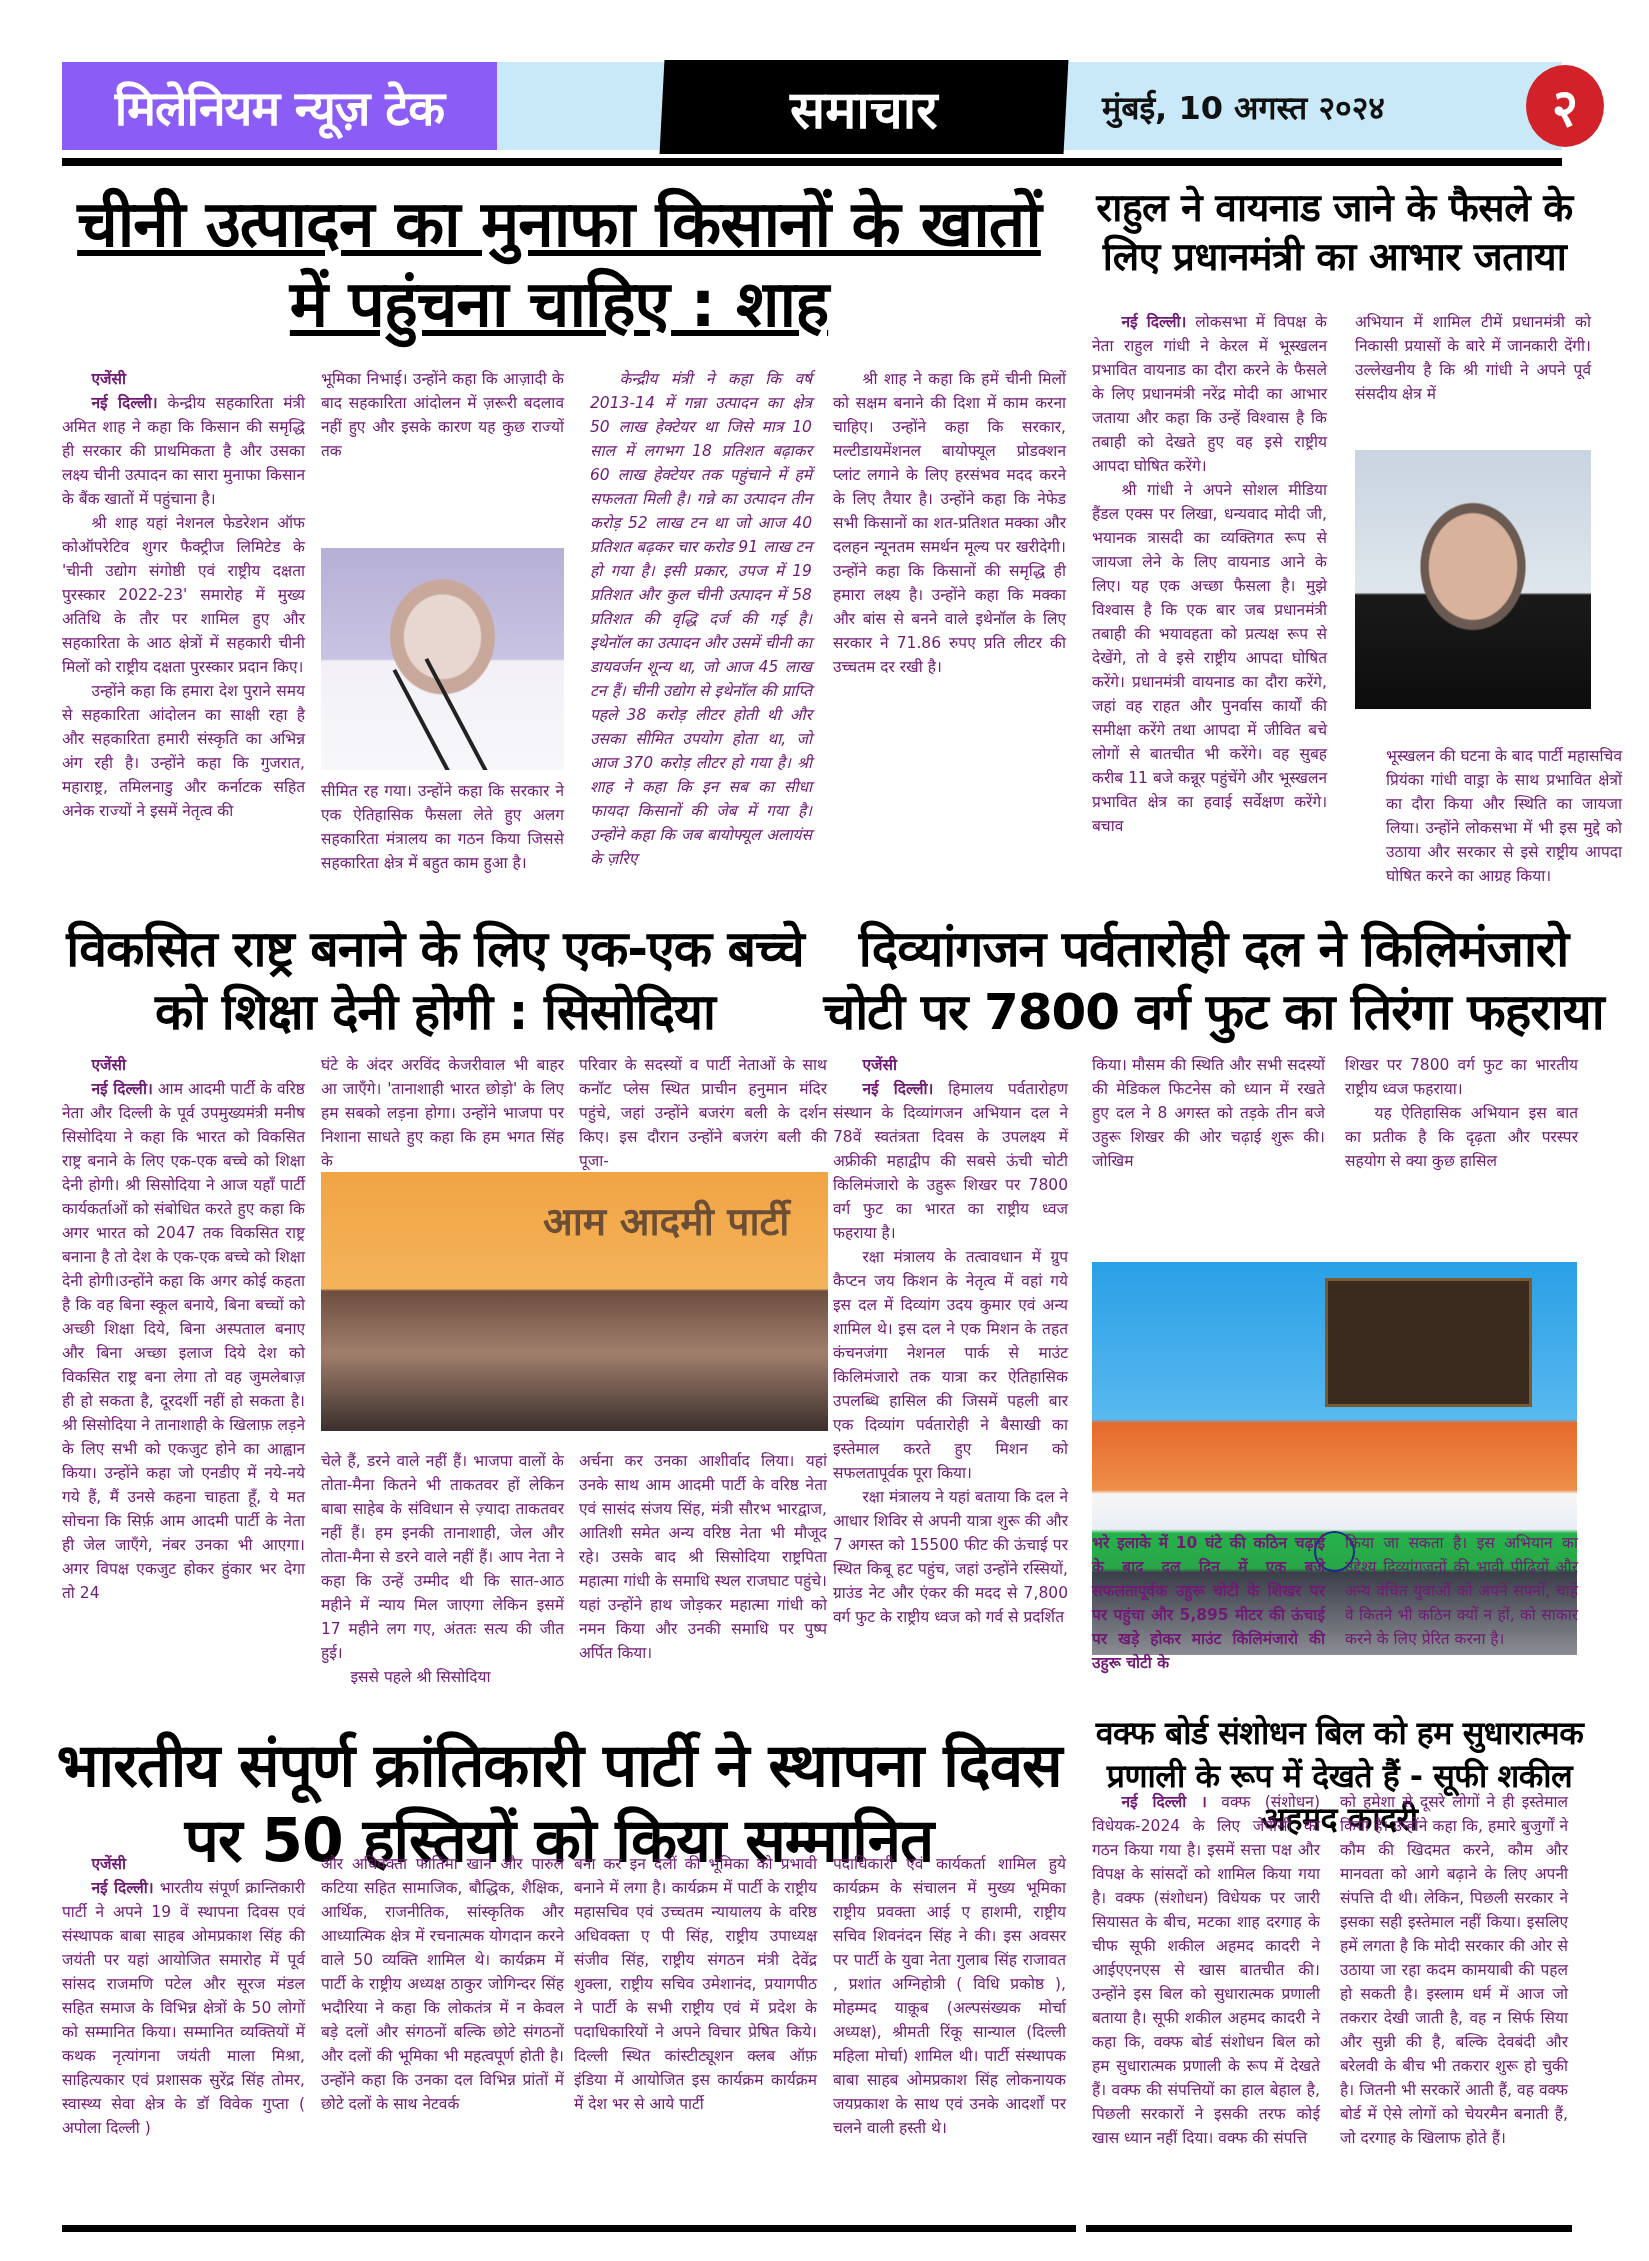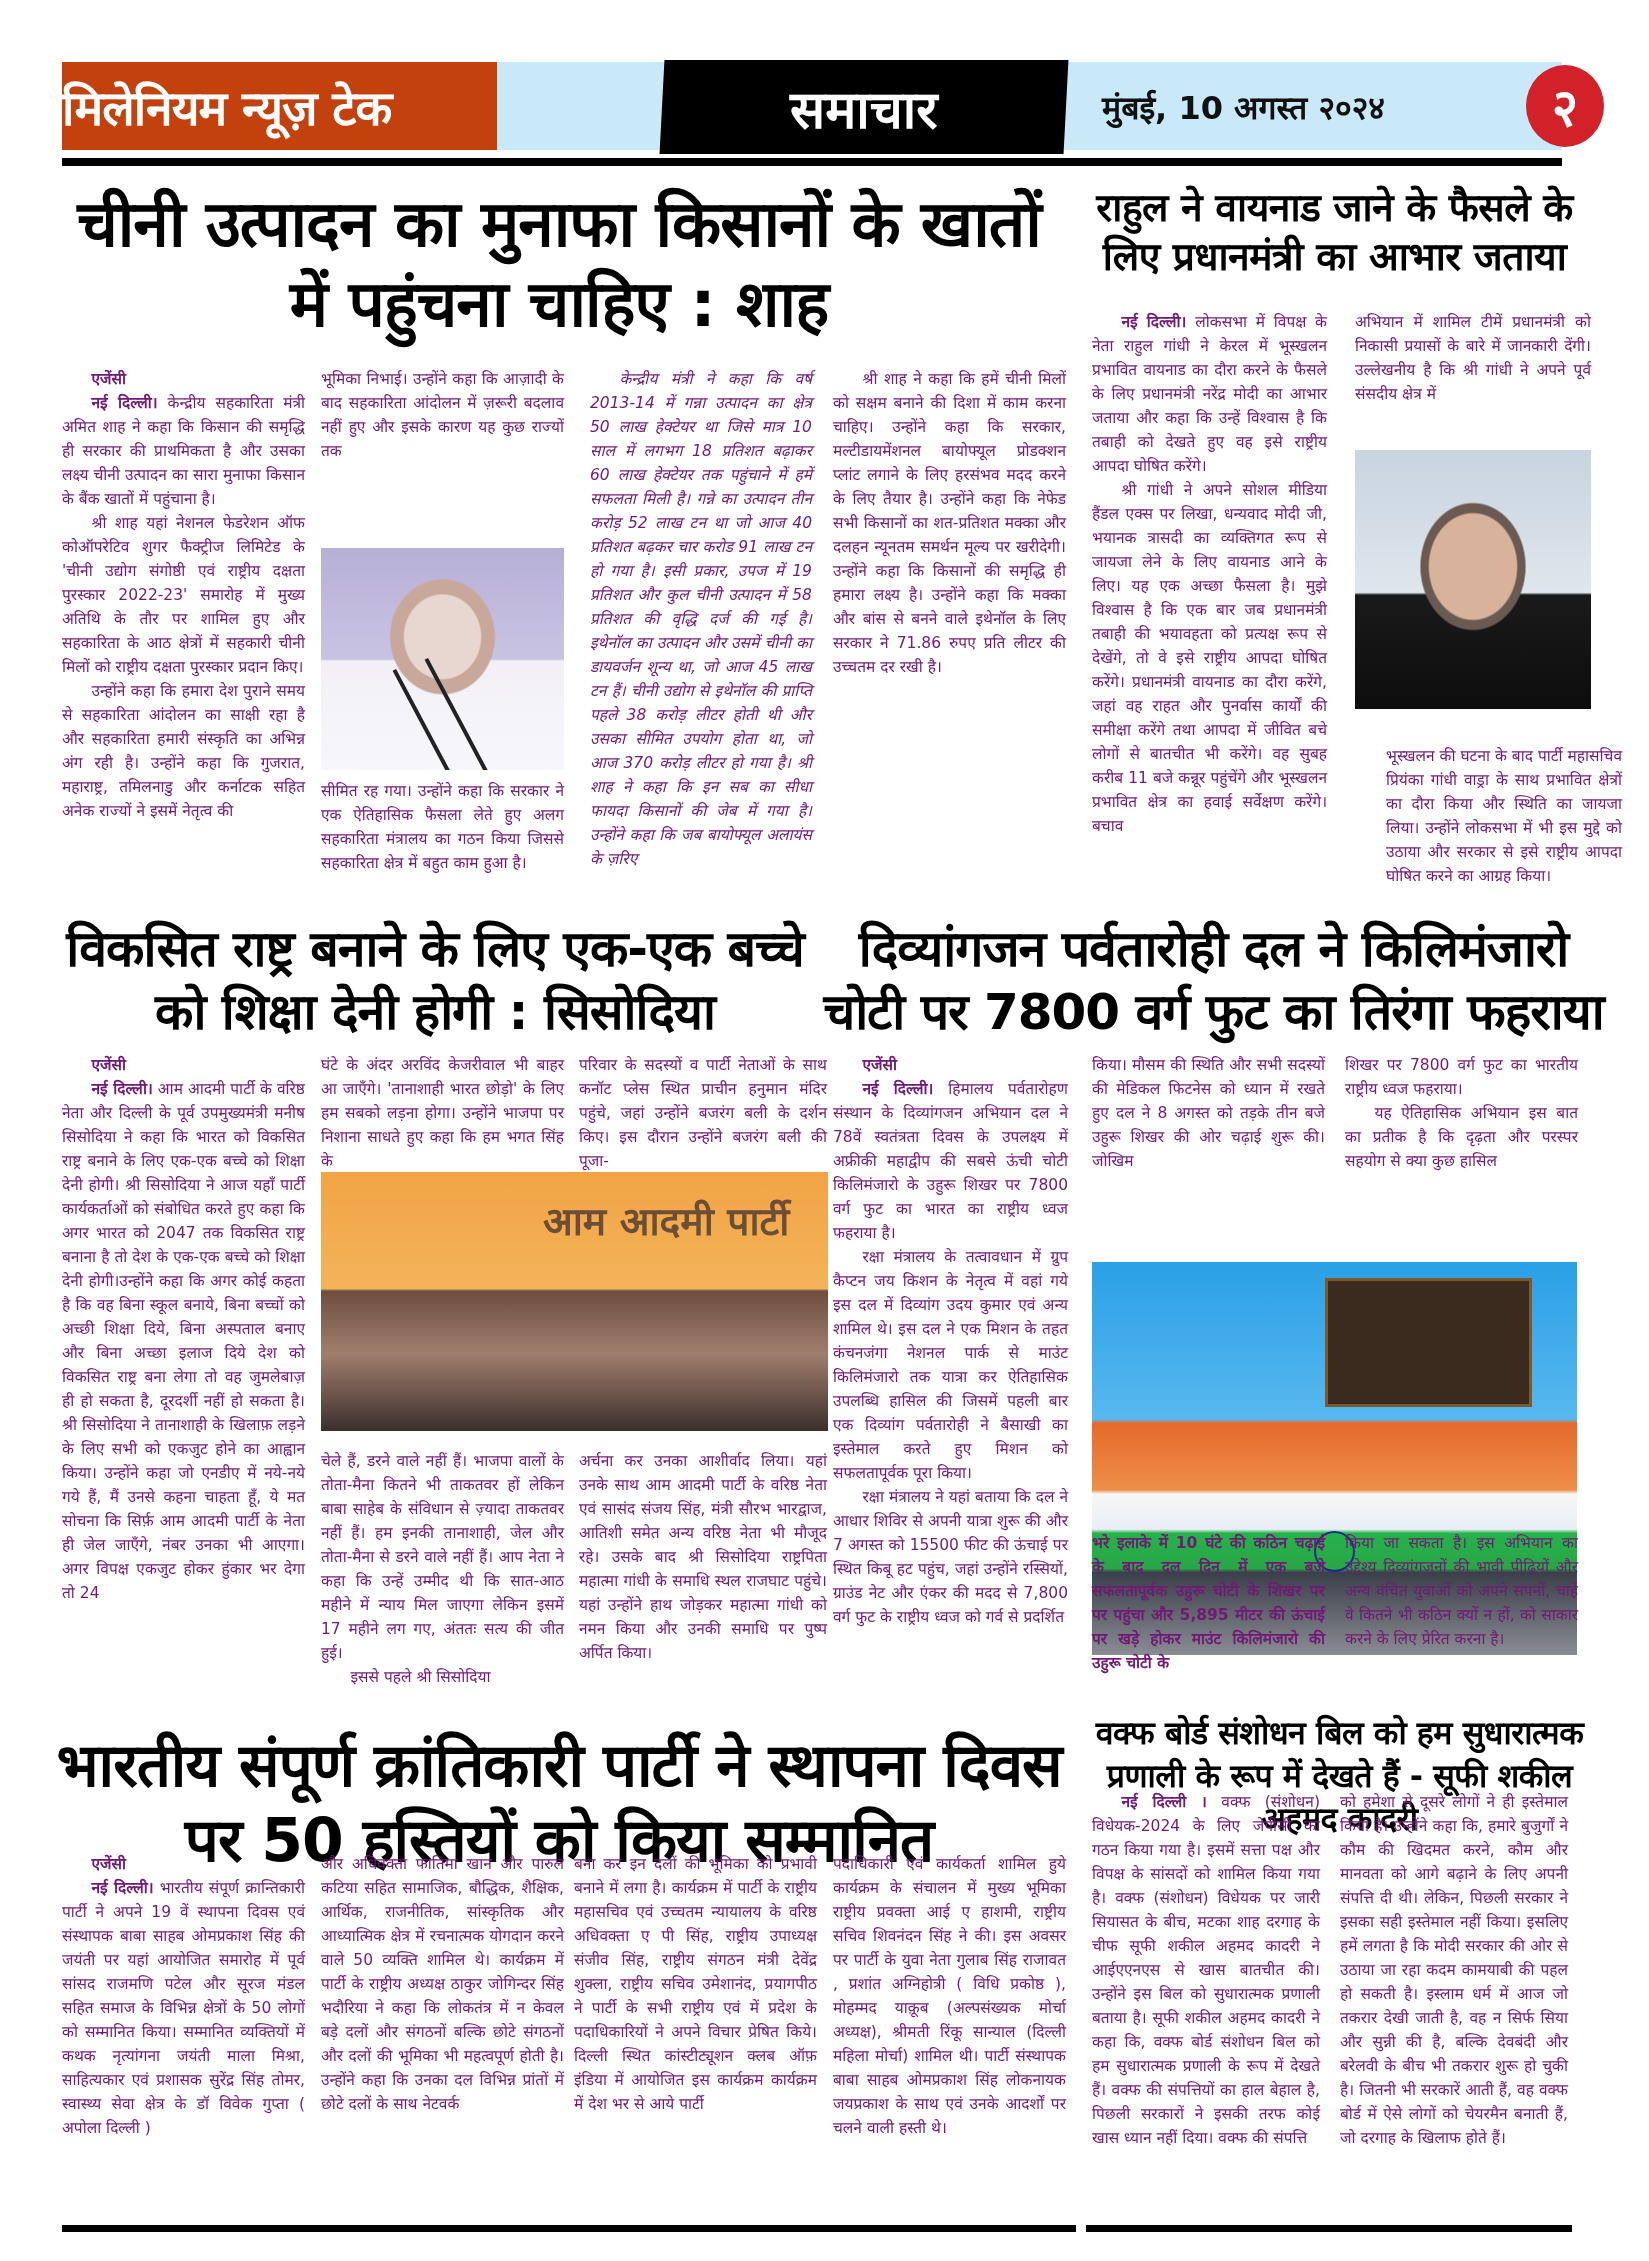--- a/index.html
+++ b/index.html
@@ -3,33 +3,33 @@
 <meta charset="utf-8">
 <style>
   * { box-sizing: border-box; margin: 0; padding: 0; }
   html, body { background: #ffffff; }
   body {
     width: 1650px; height: 2261px; position: relative; overflow: hidden;
     font-family: "DejaVu Sans", "Liberation Sans", sans-serif; color: #111;
   }
   
   .masthead { position: absolute; left: 62px; top: 62px; width: 1500px; height: 88px; background: #c9e9f8; }
-  .brand { position: absolute; left: 0; top: 0; width: 435px; height: 88px; background: #c2410c; color: #fff;
-    font-weight: bold; font-size: 48px; display: flex; align-items: center; justify-content: flex-start; letter-spacing: -1px; }
+  .brand { position: absolute; left: 0; top: 0; width: 435px; height: 88px; background: #8b5cf6; color: #fff;
+    font-weight: bold; font-size: 48px; display: flex; align-items: center; justify-content: center; letter-spacing: -1px; }
   .section-box { position: absolute; left: 600px; top: -2.1px; width: 404px; height: 94px; background: #000; color: #fff;
     transform: skewX(-3deg); display: flex; align-items: center; justify-content: center; font-weight: bold; font-size: 52px; }
   .section-box span { transform: skewX(3deg); }
   .dateline { position: absolute; left: 1040px; top: 0; height: 88px; display: flex; align-items: center; font-size: 32px; font-weight: bold; color: #111; }
   .page-num { position: absolute; left: 1464px; top: 5.2px; width: 78px; height: 78px; border-radius: 50%; background: #d22128; color: #fff;
     font-size: 50px; font-weight: bold; display: flex; align-items: center; justify-content: center; transform: scaleY(1.05); }
   .rule { position: absolute; left: 62px; height: 8.3px; background: #000; }
   .rule.top { top: 158px; width: 1500px; }
   
   .headline { position: absolute; font-weight: bold; color: #000; text-align: center; line-height: 1.25; letter-spacing: -1px; }
-  .h1 { left: 52px; top: 184px; width: 1014px; font-size: 64px; }
+  .h1 { left: 52px; top: 184px; width: 1014px; font-size: 64px; text-decoration: underline; }
   .h2 { left: 1076px; top: 184px; width: 517px; font-size: 39px; font-weight: bold; letter-spacing: -0.5px; }
   .h3 { left: 52px; top: 918px; width: 766px; font-size: 50px; }
   .h4 { left: 823px; top: 918px; width: 781px; font-size: 50px; }
   .h5 { left: 52px; top: 1728px; width: 1014px; font-size: 60px; }
   .h6 { left: 1086px; top: 1712px; width: 507px; font-size: 32px; line-height: 1.35; letter-spacing: -0.5px; }
   
   .col { position: absolute; font-size: 15.5px; line-height: 24px; text-align: justify; color: #701a75; }
   .col p { text-indent: 1.9em; }
   .col p.noindent { text-indent: 0; }
   .agency { font-weight: bold; padding-left: 1.9em; }

